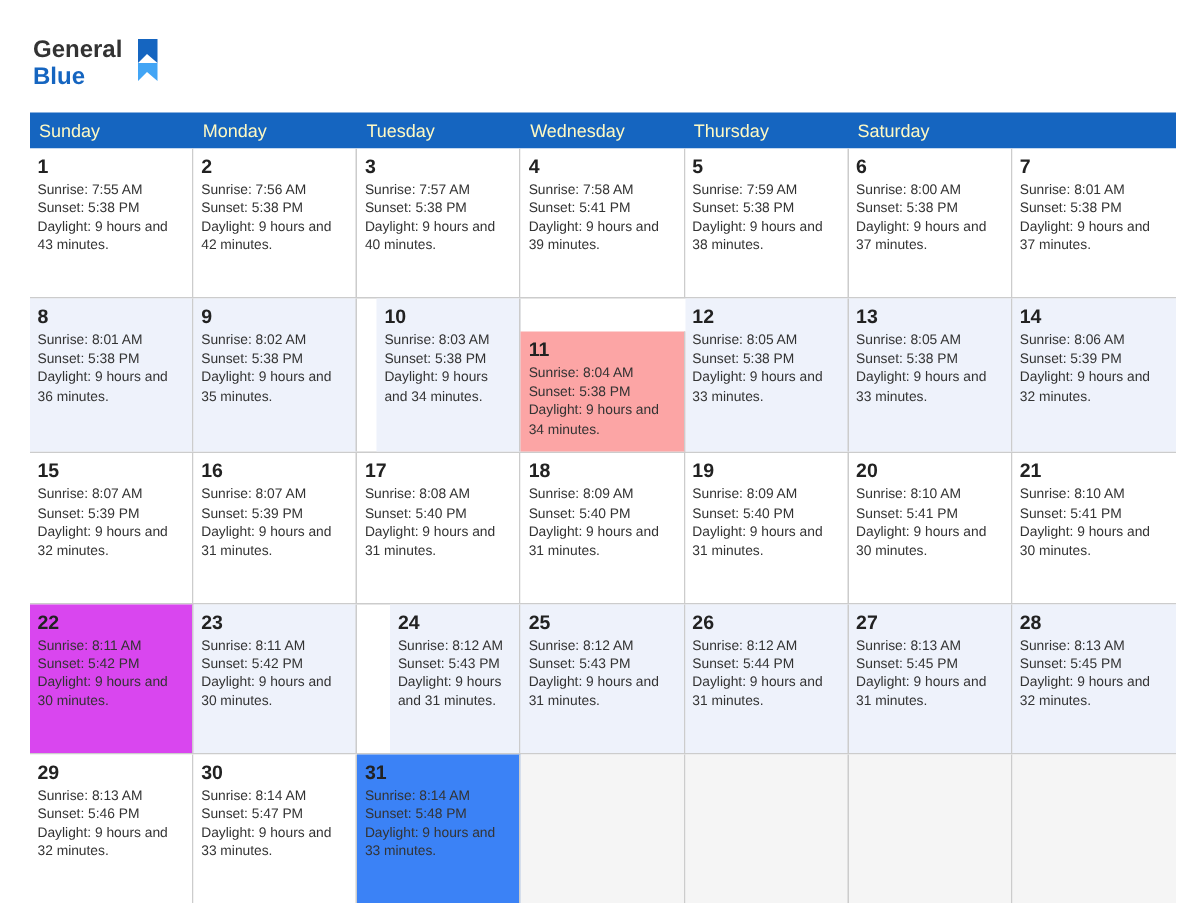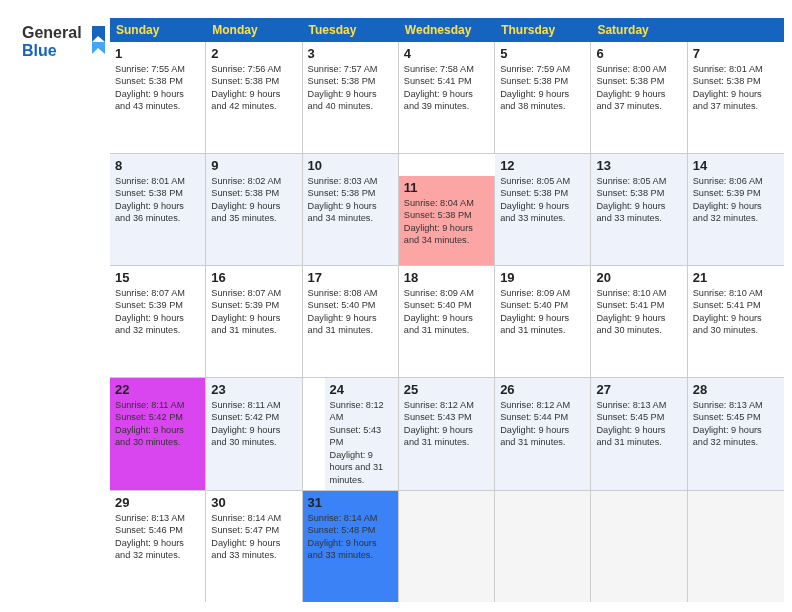--- a/index.html
+++ b/index.html
@@ -8,21 +8,21 @@
       background: #fff;
       width: 792px;
       height: 612px;
       overflow: hidden;
     }
     .page {
       width: 792px;
       height: 612px;
       padding: 18px 8px 10px 20px;
       display: flex;
-      flex-direction: row;
+      flex-direction: column;
     }
     .header {
       display: flex;
       justify-content: space-between;
       align-items: flex-start;
       margin-bottom: 10px;
     }
     .logo {
       display: flex;
       align-items: center;
@@ -41,23 +41,23 @@
     }
     .calendar {
       flex: 1;
       display: flex;
       flex-direction: column;
     }
     .cal-header {
       display: grid;
       grid-template-columns: repeat(7, 1fr);
       background: #1565c0;
-      color: #fde047;
+      color: #fef9c3;
       font-size: 12px;
-      font-weight: bold;
+      font-weight: normal;
     }
     .cal-header-cell {
       padding: 5px 6px;
       text-align: left;
     }
     .cal-body {
       display: flex;
       flex-direction: column;
       flex: 1;
     }
@@ -184,21 +184,21 @@
             <div class="cell-text" style="white-space: pre-line;">Sunrise: 8:01 AM
 Sunset: 5:38 PM
 Daylight: 9 hours and 36 minutes.</div>
           </div>
           <div class="cal-cell" style="background: rgb(238, 242, 251);">
             <div class="day-num">9</div>
             <div class="cell-text" style="white-space: pre-line;">Sunrise: 8:02 AM
 Sunset: 5:38 PM
 Daylight: 9 hours and 35 minutes.</div>
           </div>
-          <div class="cal-cell" style="background: rgb(238, 242, 251);">
+          <div class="cal-cell" style="background: rgb(238, 242, 251); margin-left: 13px;">
             <div class="day-num">10</div>
             <div class="cell-text" style="white-space: pre-line;">Sunrise: 8:03 AM
 Sunset: 5:38 PM
 Daylight: 9 hours and 34 minutes.</div>
           </div>
           <div class="cal-cell" style="background: #fca5a5; margin-top: 22px;">
             <div class="day-num">11</div>
             <div class="cell-text" style="white-space: pre-line;">Sunrise: 8:04 AM
 Sunset: 5:38 PM
 Daylight: 9 hours and 34 minutes.</div>

